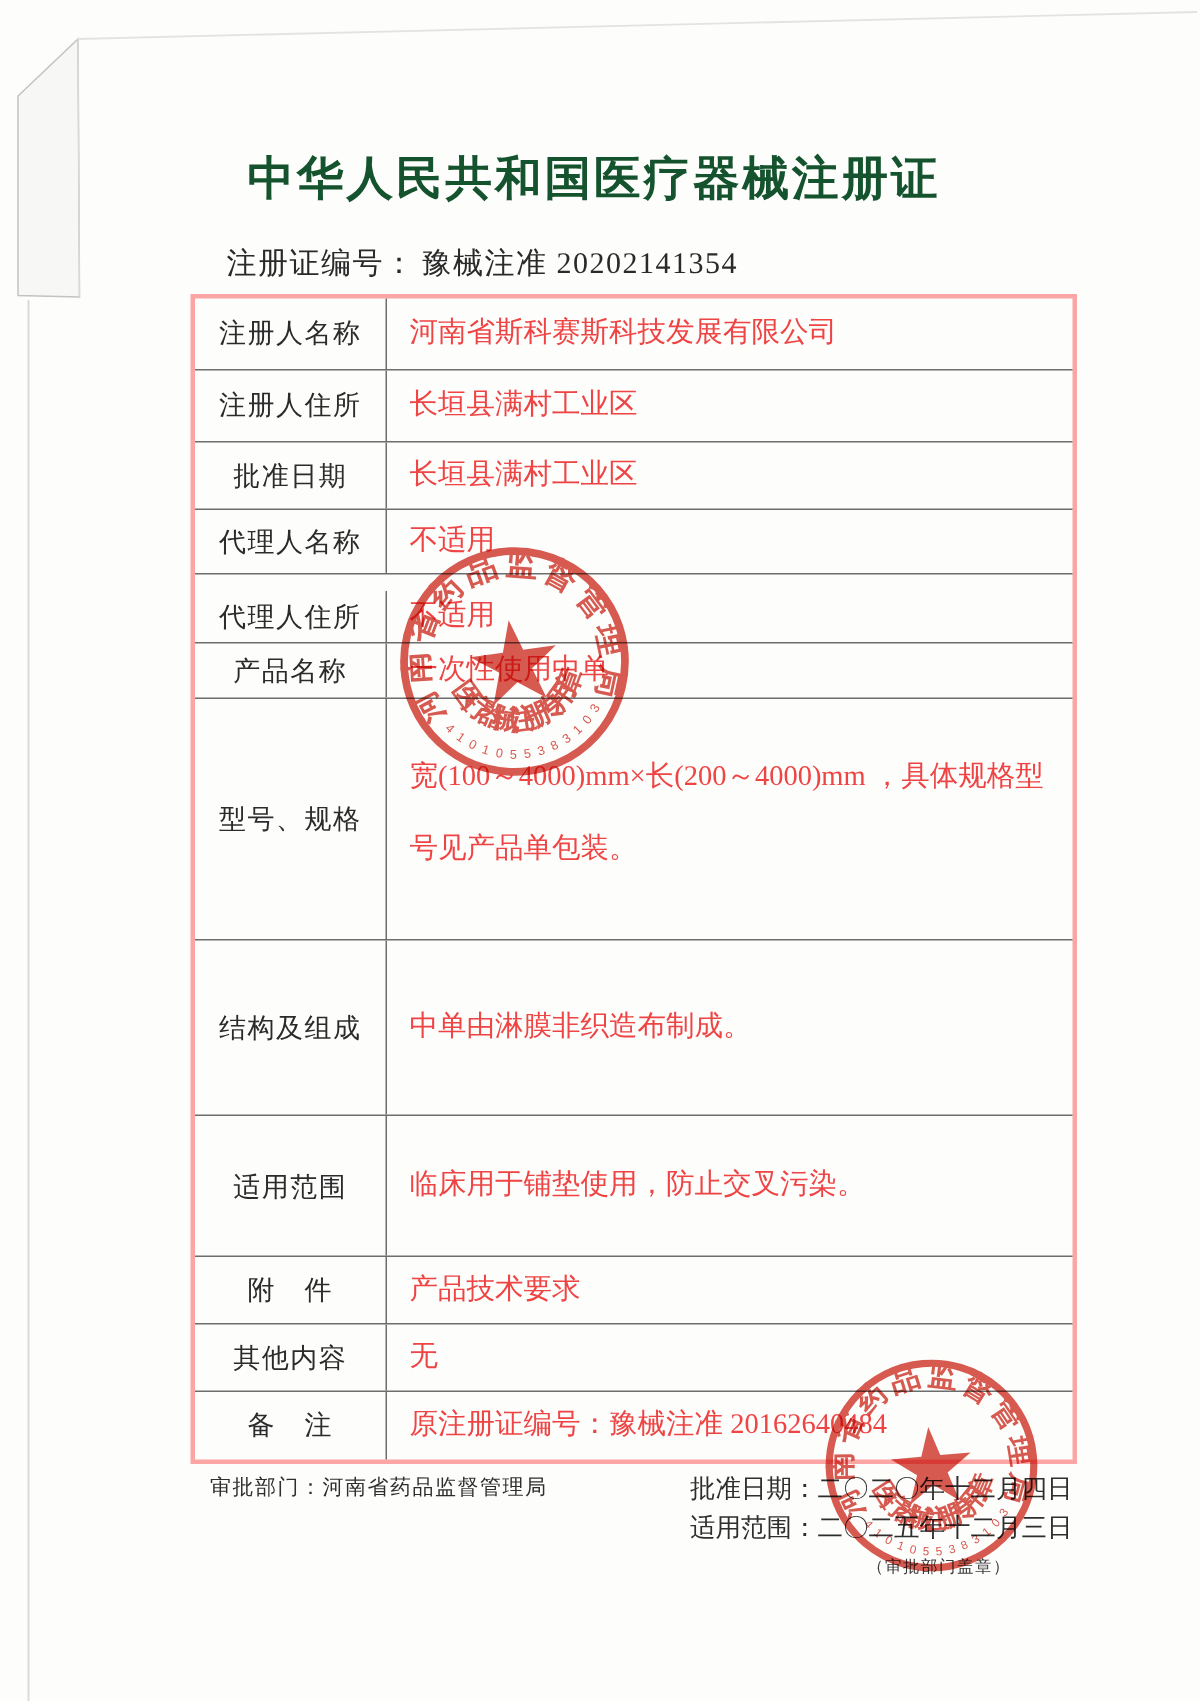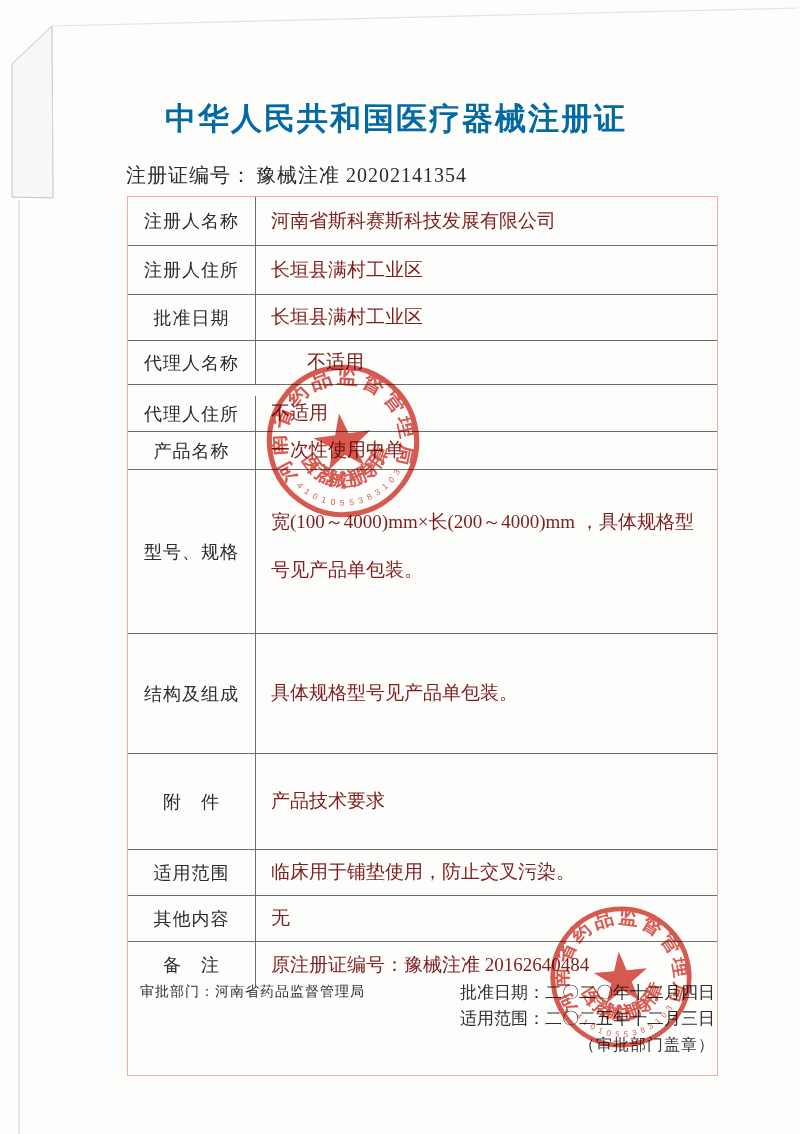--- a/index.html
+++ b/index.html
@@ -14,66 +14,66 @@
     position:absolute;inset:0;
     background:#fdfdfc;
   }
   .edges{position:absolute;left:0;top:0;z-index:1;pointer-events:none;}
 
   .title{
     position:absolute;left:0;top:98px;width:792px;
     text-align:center;
     font-family:"Liberation Sans","DejaVu Sans",sans-serif;
     font-weight:bold;font-size:31px;letter-spacing:2px;
-    color:#0369a1;margin:0;z-index:2;
+    color:#14532d;margin:0;z-index:2;
   }
   .regline{
-    position:absolute;left:126px;top:162px;
+    position:absolute;left:151px;top:162px;
     font-size:20px;letter-spacing:1px;z-index:2;color:#2a2a2a;
   }
   .regline .num{padding-left:4px;font-family:"Liberation Serif",serif;}
 
   .ctable{
-    position:absolute;left:127px;top:196px;width:591px;height:880px;
-    border:1px solid #fca5a5;box-sizing:border-box;
+    position:absolute;left:127px;top:196px;width:591px;height:780px;
+    border:3px solid #fca5a5;box-sizing:border-box;
     display:flex;flex-direction:column;z-index:2;
     background:transparent;
   }
   .row{display:flex;border-bottom:1px solid #6d6d6d;box-sizing:border-box;}
   .row:last-child{border-bottom:none;}
   .cell{box-sizing:border-box;}
   .lbl{
     width:128px;border-right:1px solid #6d6d6d;
     display:flex;align-items:center;justify-content:center;
     font-size:18px;letter-spacing:1px;text-align:center;color:#2b2b2b;
   }
   .val{
     flex:1;display:flex;align-items:center;
     padding-left:15px;padding-right:10px;
-    font-size:19px;color:#7f1d1d;line-height:1.5;
+    font-size:19px;color:#ef4444;line-height:1.5;
   }
   
   .row:nth-child(1){height:49px;}
   .row:nth-child(2){height:49px;}
   .row:nth-child(3){height:46px;}
-  .row:nth-child(4){height:44px;gap:36px;}
+  .row:nth-child(4){height:44px;}
   .row:nth-child(5){height:36px;margin-top:11px;}
   .row:nth-child(6){height:38px;}
   .row:nth-child(7){height:164px;}
   .row:nth-child(8){height:120px;}
   .row:nth-child(9){height:96px;}
   .row:nth-child(10){height:46px;}
   .row:nth-child(11){height:46px;}
   .row:nth-child(12){height:46px;}
   .row:nth-child(7) .val{align-items:flex-start;padding-top:28px;line-height:48px;}
 
   .footer{position:absolute;left:0;top:980px;width:800px;z-index:2;}
   .dept{position:absolute;left:140px;top:3px;font-size:14px;letter-spacing:1px;}
   .dates{position:absolute;left:460px;top:0;font-size:17px;line-height:26px;}
-  .sealnote{padding-left:118px;font-size:16px;letter-spacing:1px;color:#3a3a3a;text-align:right;}
+  .sealnote{padding-left:118px;font-size:11px;letter-spacing:1px;color:#3a3a3a;}
 
   .seal{
     position:absolute;z-index:3;
     mix-blend-mode:multiply;opacity:.84;
     font-family:"Liberation Sans","DejaVu Sans",sans-serif;
     pointer-events:none;
   }
   #seal-mid{left:262px;top:360px;width:162px;height:162px;transform:rotate(-8deg);}
   #seal-bottom{left:546px;top:902px;width:150px;height:150px;transform:rotate(-5deg);}
 </style>
@@ -119,29 +119,29 @@
     <div class="row">
       <div class="cell lbl">产品名称</div>
       <div class="cell val">一次性使用中单</div>
     </div>
     <div class="row">
       <div class="cell lbl">型号、规格</div>
       <div class="cell val">宽(100～4000)mm×长(200～4000)mm ，具体规格型号见产品单包装。</div>
     </div>
     <div class="row">
       <div class="cell lbl">结构及组成</div>
-      <div class="cell val">具体规格型号见产品单包装。</div>
+      <div class="cell val">中单由淋膜非织造布制成。</div>
+    </div>
+    <div class="row">
+      <div class="cell lbl">适用范围</div>
+      <div class="cell val">临床用于铺垫使用，防止交叉污染。</div>
     </div>
     <div class="row">
       <div class="cell lbl">附　件</div>
       <div class="cell val">产品技术要求</div>
-    </div>
-    <div class="row">
-      <div class="cell lbl">适用范围</div>
-      <div class="cell val">临床用于铺垫使用，防止交叉污染。</div>
     </div>
     <div class="row">
       <div class="cell lbl">其他内容</div>
       <div class="cell val">无</div>
     </div>
     <div class="row">
       <div class="cell lbl">备　注</div>
       <div class="cell val">原注册证编号：豫械注准 20162640484</div>
     </div>
   </div>

